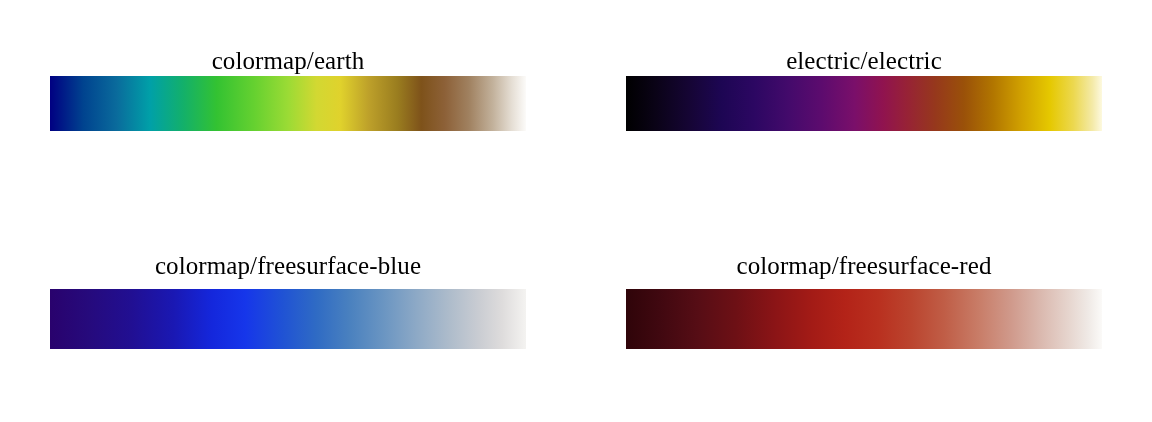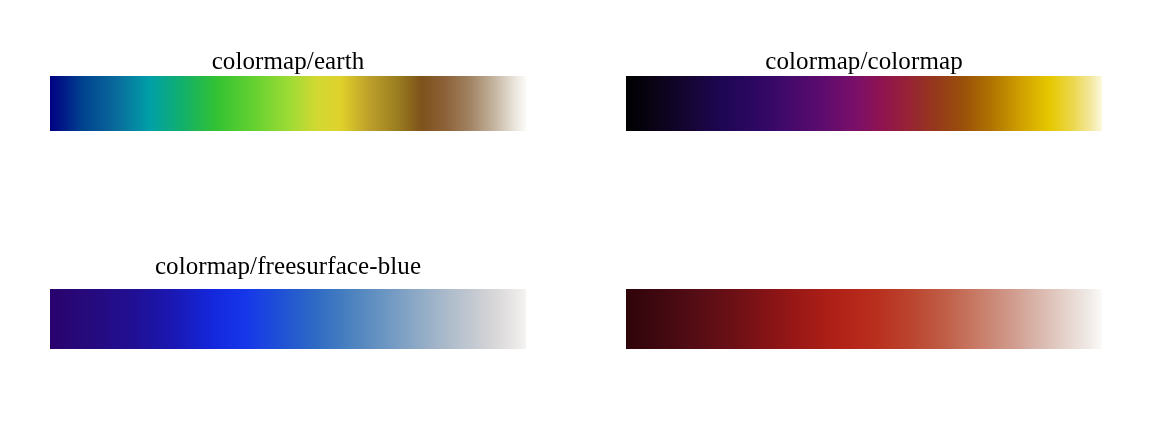--- a/index.html
+++ b/index.html
@@ -58,26 +58,27 @@
 <body style="background: rgb(255, 255, 255);">
 
 <div class="grid">
 
   <div class="cell r0 c0">
     <div class="cmap-title">colormap/earth</div>
     <div class="cmap-bar" style="background: linear-gradient(to right, rgb(0, 0, 130) 0%, rgb(0, 67, 143) 7%, rgb(10, 107, 156) 14%, rgb(0, 160, 168) 21%, rgb(19, 176, 106) 28%, rgb(51, 194, 50) 35%, rgb(102, 209, 48) 43%, rgb(155, 219, 53) 50%, rgb(210, 216, 50) 56%, rgb(224, 210, 44) 61%, rgb(189, 160, 42) 67%, rgb(154, 125, 31) 73%, rgb(126, 82, 26) 78%, rgb(141, 97, 56) 83%, rgb(160, 129, 96) 88%, rgb(194, 177, 155) 93%, rgb(229, 222, 212) 97%, rgb(252, 251, 249) 100%);"></div>
   </div>
 
   <div class="cell r0 c1">
-    <div class="cmap-title">colormap/colormap</div>
+    <div class="cmap-title">electric/electric</div>
     <div class="cmap-bar" style="background: linear-gradient(to right, rgb(0, 0, 0) 0%, rgb(10, 3, 22) 6%, rgb(21, 5, 51) 13%, rgb(29, 6, 83) 20%, rgb(44, 7, 98) 27%, rgb(67, 10, 107) 34%, rgb(92, 11, 110) 41%, rgb(122, 15, 106) 48%, rgb(144, 19, 79) 54%, rgb(151, 34, 54) 59%, rgb(150, 56, 28) 65%, rgb(154, 81, 9) 71%, rgb(177, 117, 0) 77%, rgb(208, 160, 0) 83%, rgb(229, 200, 0) 89%, rgb(236, 216, 79) 94%, rgb(244, 234, 168) 98%, rgb(253, 249, 223) 100%);"></div>
   </div>
 
   <div class="cell r1 c0">
     <div class="cmap-title">colormap/freesurface-blue</div>
     <div class="cmap-bar" style="background: linear-gradient(to right, rgb(41, 2, 109) 0%, rgb(38, 10, 124) 8%, rgb(33, 15, 146) 17%, rgb(26, 24, 179) 26%, rgb(20, 39, 220) 34%, rgb(22, 54, 234) 41%, rgb(32, 83, 212) 49%, rgb(47, 107, 196) 56%, rgb(74, 129, 191) 63%, rgb(106, 149, 194) 70%, rgb(141, 169, 198) 77%, rgb(174, 188, 203) 84%, rgb(201, 204, 210) 90%, rgb(222, 220, 220) 95%, rgb(244, 243, 241) 100%);"></div>
   </div>
 
   <div class="cell r1 c1">
+    <div class="cmap-title">colormap/freesurface-red</div>
     <div class="cmap-bar" style="background: linear-gradient(to right, rgb(47, 4, 9) 0%, rgb(64, 8, 16) 7%, rgb(86, 13, 21) 15%, rgb(109, 16, 21) 23%, rgb(138, 20, 22) 31%, rgb(163, 27, 22) 39%, rgb(179, 35, 24) 46%, rgb(185, 48, 31) 53%, rgb(187, 69, 47) 60%, rgb(192, 94, 71) 67%, rgb(200, 124, 103) 74%, rgb(208, 154, 140) 81%, rgb(218, 184, 174) 87%, rgb(230, 213, 206) 93%, rgb(239, 233, 229) 97%, rgb(251, 250, 248) 100%);"></div>
   </div>
 
 </div>
 
 </body></html>

